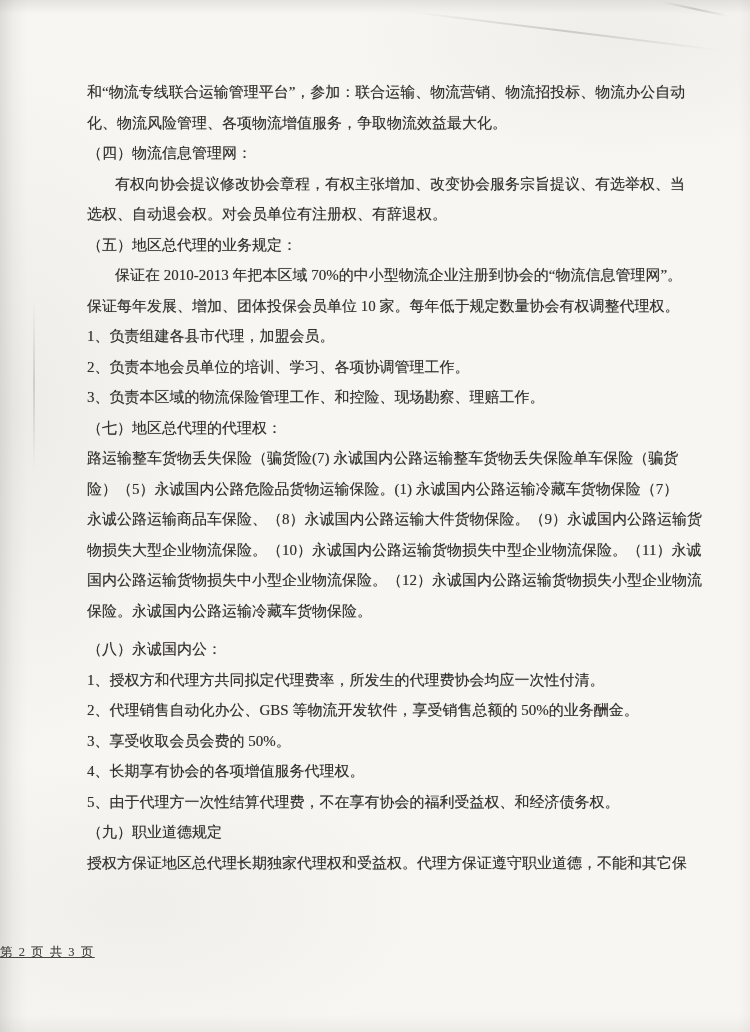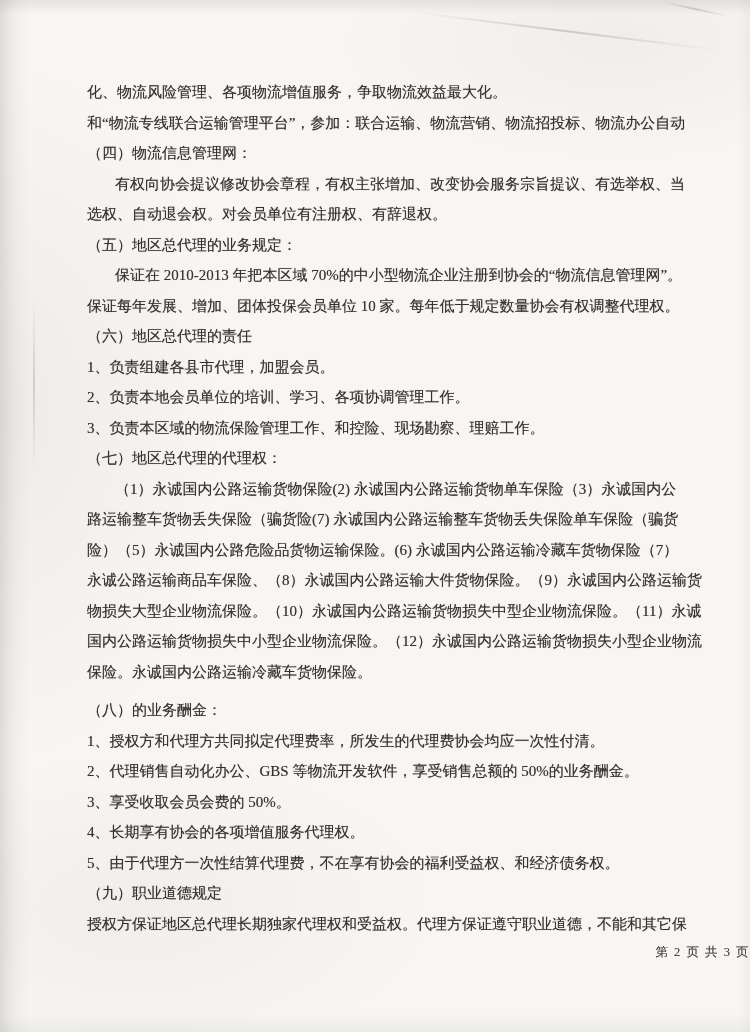--- a/index.html
+++ b/index.html
@@ -57,57 +57,56 @@
     color: #35312c;
     letter-spacing: 0px;
     text-shadow: 0 0 0.7px rgba(72,66,60,0.55);
   }
   .indent { padding-left: 28px; }
   .gap-before { margin-top: 8px; }
   .footer {
     position: absolute;
     left: 0; top: 944px;
     width: 100%;
-    text-align: right;
+    text-align: left;
     font-size: 12.5px;
     letter-spacing: 1.5px;
     color: #4a453f;
     text-shadow: 0 0 0.6px rgba(74,69,63,0.5);
+    text-decoration: underline;
   }
 </style>
 </head>
 <body>
 
 <div class="page">
   <div class="crease-1"></div>
   <div class="crease-2"></div>
   <div class="edge-streak"></div>
 
   <div class="content">
+    <div class="line">和“物流专线联合运输管理平台”，参加：联合运输、物流营销、物流招投标、物流办公自动</div>
     <div class="line">化、物流风险管理、各项物流增值服务，争取物流效益最大化。</div>
-    <div class="line">和“物流专线联合运输管理平台”，参加：联合运输、物流营销、物流招投标、物流办公自动</div>
     <div class="line">（四）物流信息管理网：</div>
     <div class="line indent">有权向协会提议修改协会章程，有权主张增加、改变协会服务宗旨提议、有选举权、当</div>
     <div class="line">选权、自动退会权。对会员单位有注册权、有辞退权。</div>
     <div class="line">（五）地区总代理的业务规定：</div>
     <div class="line indent">保证在 2010-2013 年把本区域 70%的中小型物流企业注册到协会的“物流信息管理网”。</div>
     <div class="line">保证每年发展、增加、团体投保会员单位 10 家。每年低于规定数量协会有权调整代理权。</div>
-    <div class="line">（六）地区总代理的责任</div>
     <div class="line">1、负责组建各县市代理，加盟会员。</div>
     <div class="line">2、负责本地会员单位的培训、学习、各项协调管理工作。</div>
     <div class="line">3、负责本区域的物流保险管理工作、和控险、现场勘察、理赔工作。</div>
     <div class="line">（七）地区总代理的代理权：</div>
-    <div class="line indent">（1）永诚国内公路运输货物保险(2) 永诚国内公路运输货物单车保险（3）永诚国内公</div>
     <div class="line">路运输整车货物丢失保险（骗货险(7) 永诚国内公路运输整车货物丢失保险单车保险（骗货</div>
-    <div class="line">险）（5）永诚国内公路危险品货物运输保险。(6) 永诚国内公路运输冷藏车货物保险（7）</div>
+    <div class="line">险）（5）永诚国内公路危险品货物运输保险。(1) 永诚国内公路运输冷藏车货物保险（7）</div>
     <div class="line">永诚公路运输商品车保险、（8）永诚国内公路运输大件货物保险。（9）永诚国内公路运输货</div>
     <div class="line">物损失大型企业物流保险。（10）永诚国内公路运输货物损失中型企业物流保险。（11）永诚</div>
     <div class="line">国内公路运输货物损失中小型企业物流保险。（12）永诚国内公路运输货物损失小型企业物流</div>
     <div class="line">保险。永诚国内公路运输冷藏车货物保险。</div>
-    <div class="line gap-before">（八）的业务酬金：</div>
+    <div class="line gap-before">（八）永诚国内公：</div>
     <div class="line">1、授权方和代理方共同拟定代理费率，所发生的代理费协会均应一次性付清。</div>
     <div class="line">2、代理销售自动化办公、GBS 等物流开发软件，享受销售总额的 50%的业务酬金。</div>
     <div class="line">3、享受收取会员会费的 50%。</div>
     <div class="line">4、长期享有协会的各项增值服务代理权。</div>
     <div class="line">5、由于代理方一次性结算代理费，不在享有协会的福利受益权、和经济债务权。</div>
     <div class="line">（九）职业道德规定</div>
     <div class="line">授权方保证地区总代理长期独家代理权和受益权。代理方保证遵守职业道德，不能和其它保</div>
   </div>
 
   <div class="footer">第 2 页 共 3 页</div>

